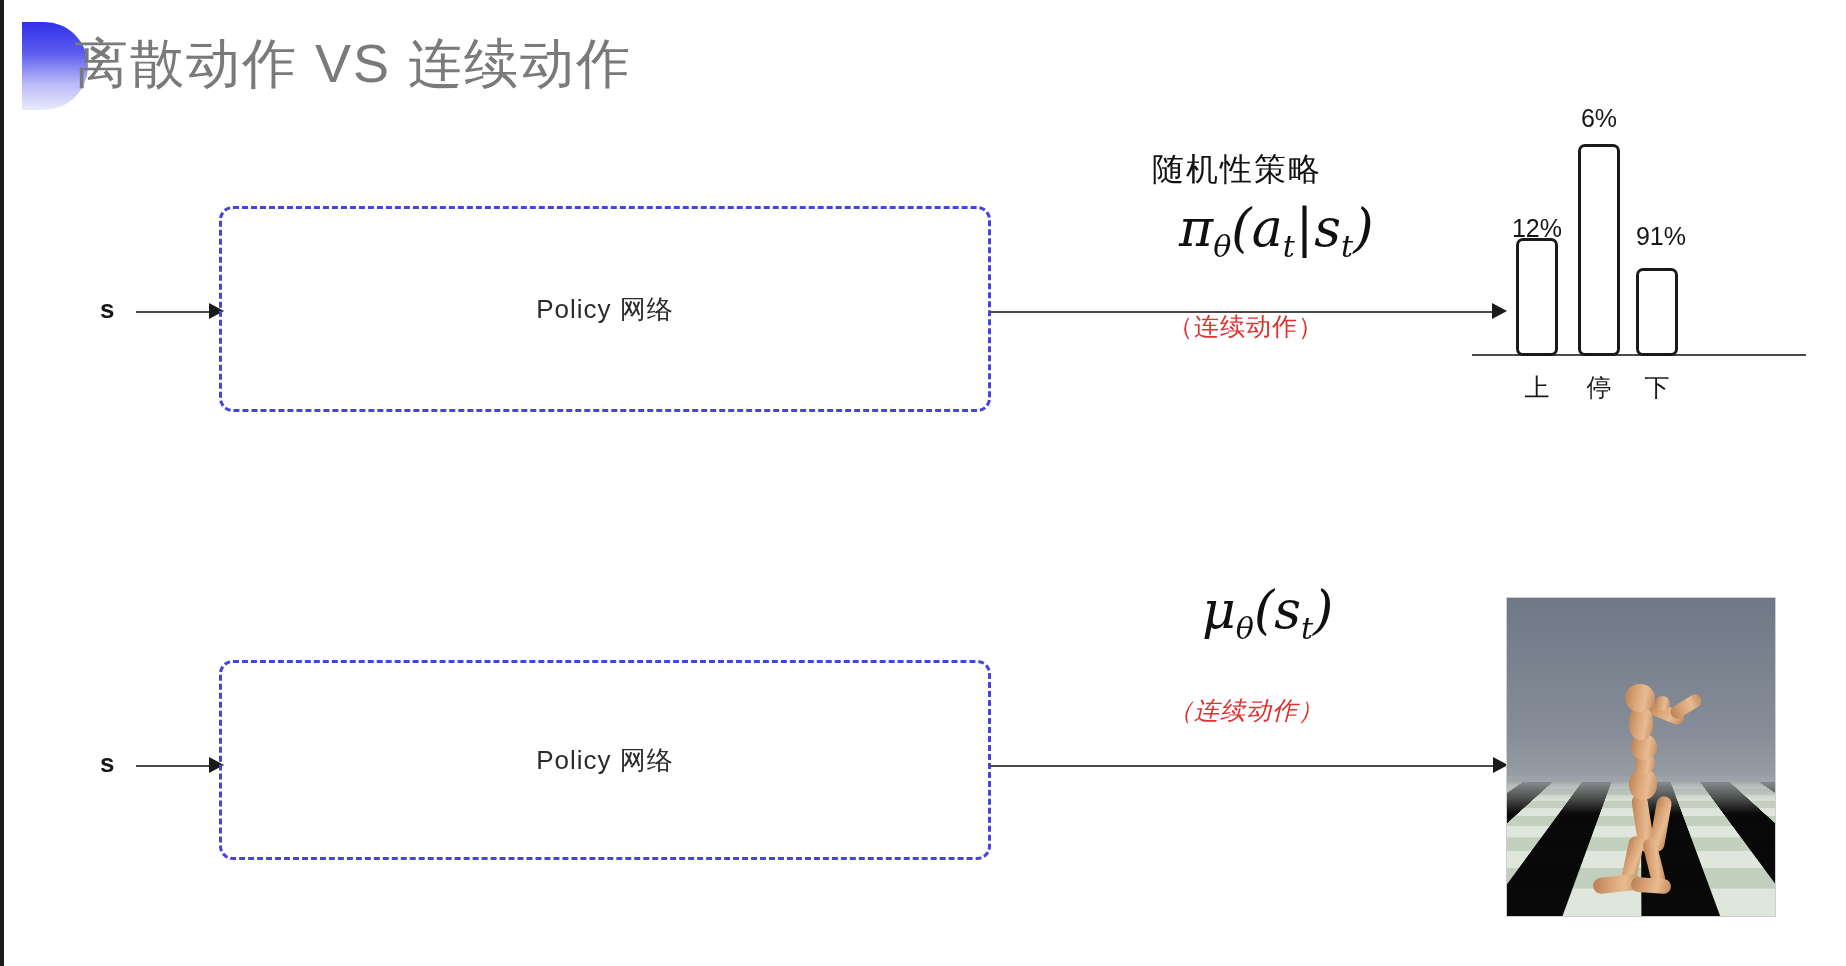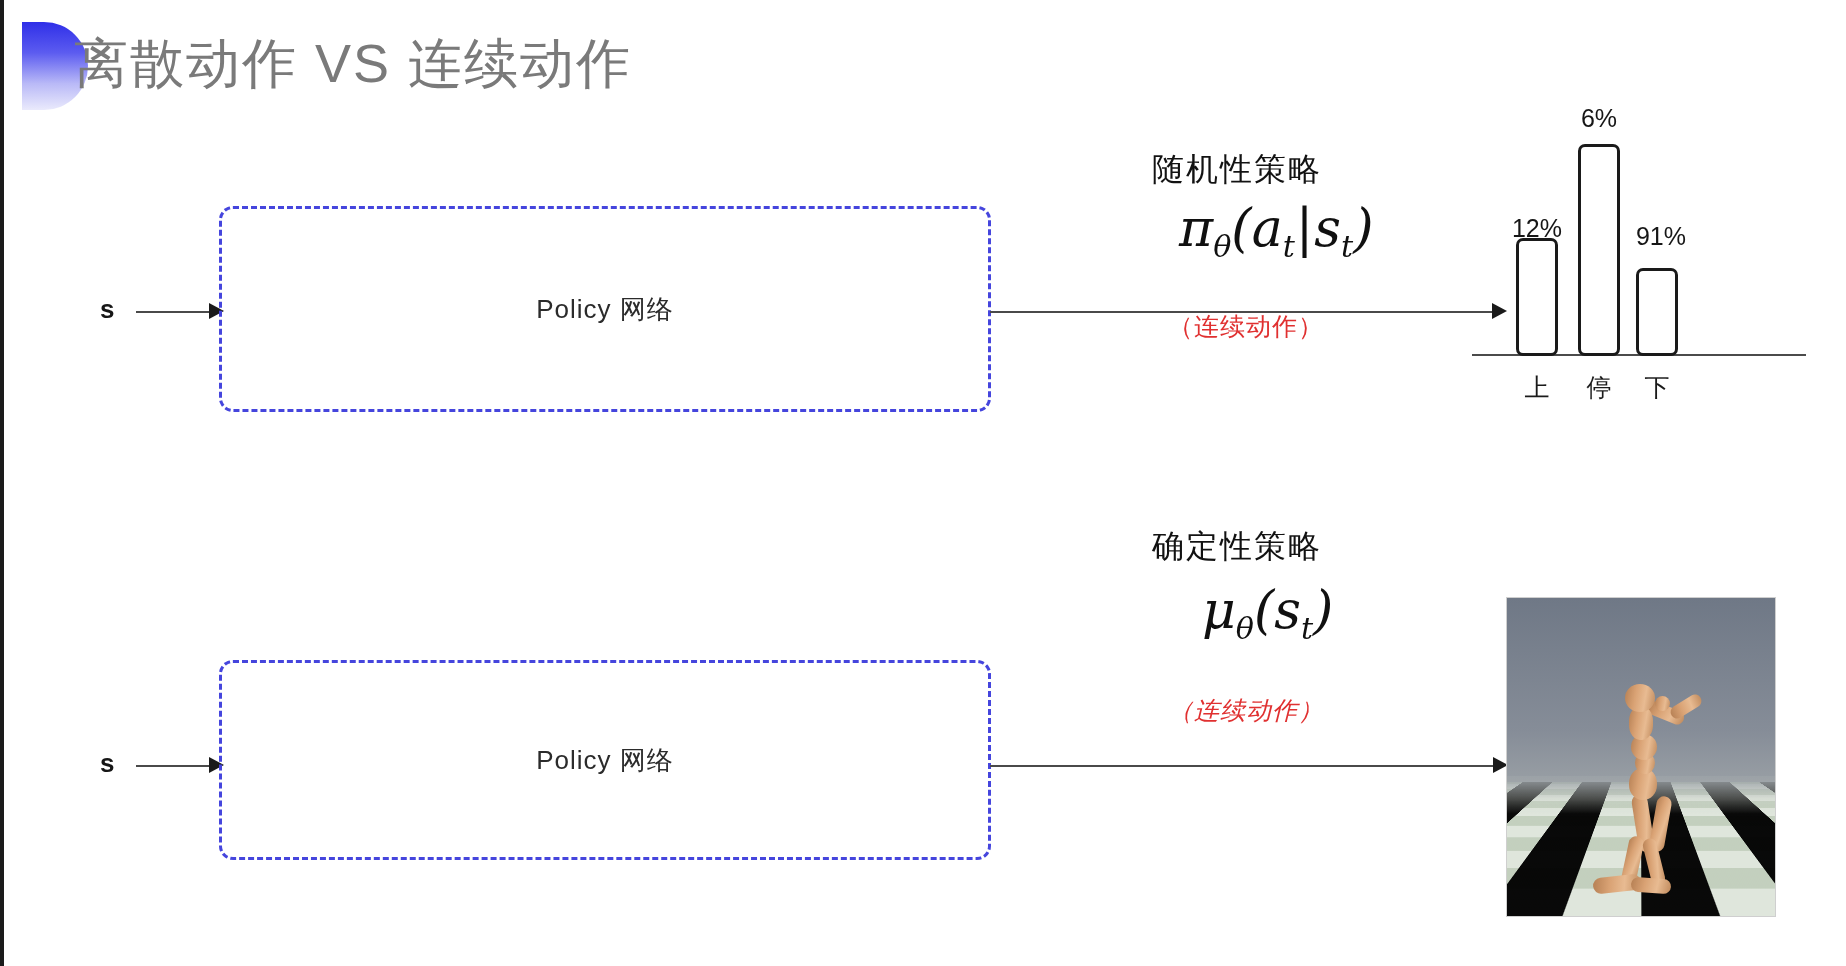--- a/index.html
+++ b/index.html
@@ -291,21 +291,20 @@
   <div class="arrow-line" id="in-arrow-line-2"></div>
   <div class="arrow-head" id="in-arrow-head-2"></div>
 
   <div class="policy-box" id="policy-box-2">
     <span class="policy-label">Policy 网络</span>
   </div>
 
   <div class="arrow-line" id="out-arrow-line-2"></div>
   <div class="arrow-head" id="out-arrow-head-2"></div>
 
-  <div class="policy-kind" id="policy-kind-2">确定性策略</div>
 
   <div class="formula" id="formula-2">
     <span>μ</span><sub>θ</sub><span>(</span><span>s</span><sub>t</sub><span>)</span>
   </div>
 
   <div class="action-kind" id="action-kind-2">（连续动作）</div>
 
   <div id="sim-image">
     <div id="sim-sky"></div>
     <div id="sim-floor"></div>

